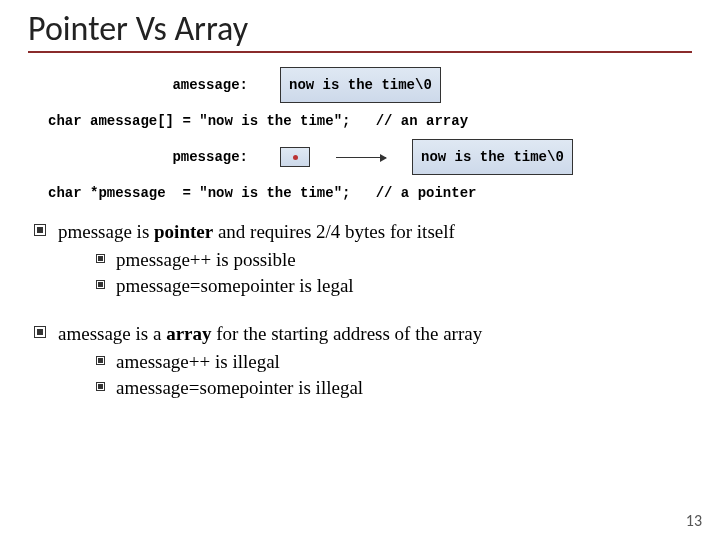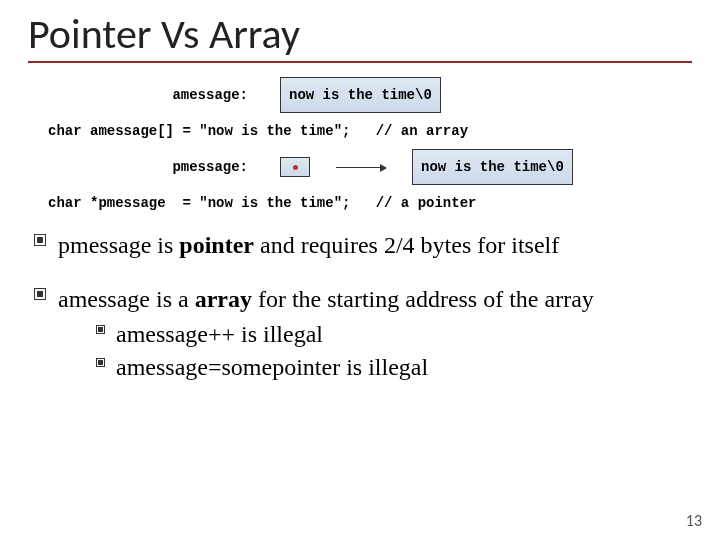--- a/index.html
+++ b/index.html
@@ -10,21 +10,21 @@
     background: #fff;
     font-family: "Times New Roman", Times, serif;
     color: #000;
     position: relative;
   }
   .slide {
     padding: 8px 28px 0 28px;
   }
   .title {
     font-family: Calibri, Arial, sans-serif;
-    font-size: 42px;
+    font-size: 34px;
     color: #222;
     border-bottom: 2px solid #8a2b2b;
     padding-bottom: 2px;
     margin-bottom: 14px;
     font-weight: 400;
   }
   .diagram {
     font-family: "Courier New", monospace;
     font-size: 14px;
     font-weight: bold;
@@ -82,21 +82,21 @@
   }
   .codeline {
     font-family: "Courier New", monospace;
     font-size: 14px;
     font-weight: bold;
     white-space: pre;
     margin: 10px 0 10px 20px;
   }
   .bullets {
     margin-top: 18px;
-    font-size: 24px;
+    font-size: 19px;
   }
   ul.top {
     list-style: none;
     padding-left: 4px;
     margin: 0 0 22px 0;
   }
   ul.top > li {
     position: relative;
     padding-left: 26px;
     margin-bottom: 4px;
@@ -180,20 +180,24 @@
       <span class="arrow"></span>
       <span class="box">now is the time\0</span>
     </div>
     <div class="codeline">char *pmessage  = "now is the time";   // a pointer</div>
   </div>
 
   <div class="bullets">
     <ul class="top">
       <li>
         <span>pmessage is </span><span class="bold">pointer</span><span> and requires 2/4 bytes for itself</span>
+        <ul class="sub">
+          <li>pmessage++ is possible</li>
+          <li>pmessage=somepointer is legal</li>
+        </ul>
       </li>
     </ul>
     <ul class="top">
       <li>
         <span>amessage is a </span><span class="bold">array</span><span> for the starting address of the array</span>
         <ul class="sub">
           <li>amessage++ is illegal</li>
           <li>amessage=somepointer is illegal</li>
         </ul>
       </li>

